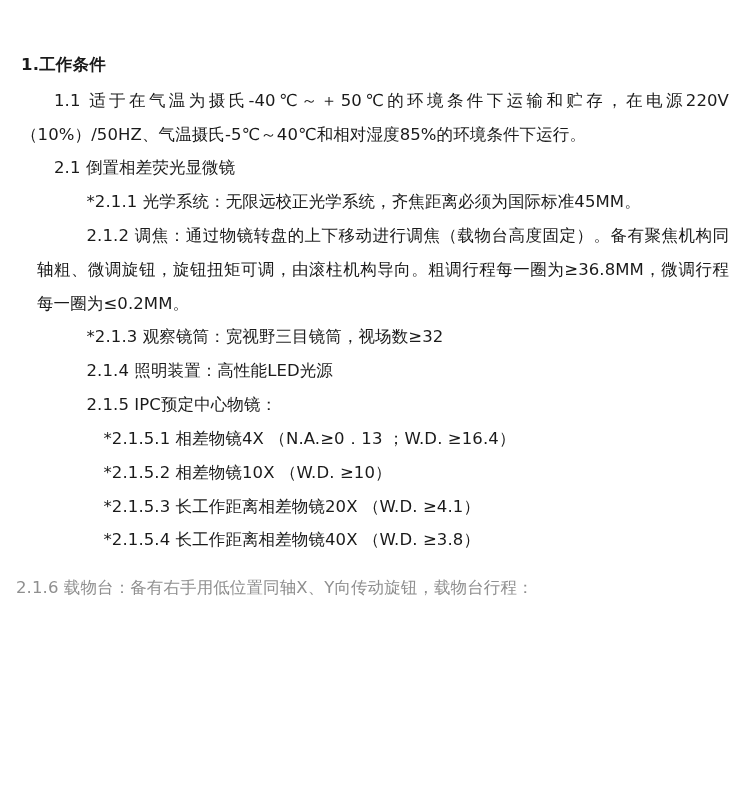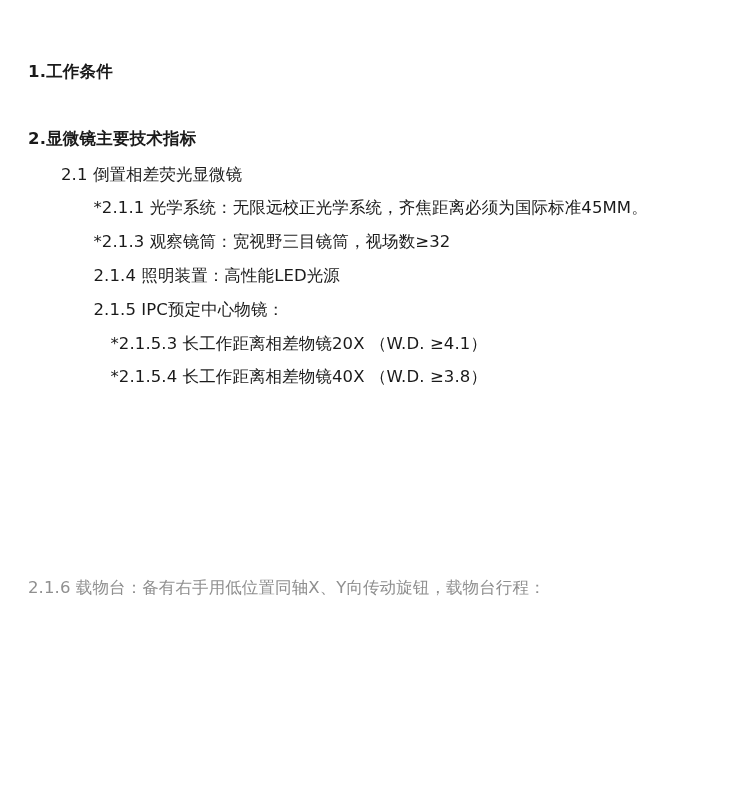--- a/index.html
+++ b/index.html
@@ -11,21 +11,21 @@
     width: 750px;
     height: 793px;
     font-family: "DejaVu Sans", "Liberation Sans", sans-serif;
     color: #1a1a1a;
     overflow: hidden;
   }
   .page {
     position: relative;
     width: 750px;
     height: 597px;
-    padding: 16px;
+    padding: 9px;
     box-sizing: border-box;
   }
   .doc {
     padding: 44px 12px 0 12px;
   }
   .h1 {
     font-size: 16.5px;
     font-weight: bold;
     line-height: 1.5;
     margin: 0 0 6px 0;
@@ -44,43 +44,46 @@
   }
   .ind1 { text-indent: 2em; }
   .ind2 { text-indent: 3em; margin-left: 16px; }
   .ind3 { text-indent: 5em; }
   .noind { text-indent: 0; }
   .cut {
     color: #8f8f8f;
   }
   .clipbox {
     position: absolute;
-    left: 16px;
+    left: 4px;
     right: 0;
     bottom: 0;
     height: 26px;
     overflow: hidden;
   }
 </style>
 </head>
 <body>
 
 <div class="page">
   <div class="doc">
 
     <h1 class="h1">1.工作条件</h1>
 
+    <p class="ind1">1.1 适于在气温为摄氏-40℃～＋50℃的环境条件下运输和贮存，在电源220V（10%）/50HZ、气温摄氏-5℃～40℃和相对湿度85%的环境条件下运行。</p>
 
-    <h1 class="h1 second">2.显微镜主要技术指标</h1>
 
     <p class="ind1">2.1 倒置相差荧光显微镜</p>
     <p class="ind2">*2.1.1 光学系统：无限远校正光学系统，齐焦距离必须为国际标准45MM。</p>
+    <p class="ind2">2.1.2 调焦：通过物镜转盘的上下移动进行调焦（载物台高度固定）。备有聚焦机构同轴粗、微调旋钮，旋钮扭矩可调，由滚柱机构导向。粗调行程每一圈为≥36.8MM，微调行程每一圈为≤0.2MM。</p>
     <p class="ind2">*2.1.3 观察镜筒：宽视野三目镜筒，视场数≥32</p>
     <p class="ind2">2.1.4 照明装置：高性能LED光源</p>
     <p class="ind2">2.1.5 IPC预定中心物镜：</p>
+    <p class="ind3">*2.1.5.1 相差物镜4X （N.A.≥0．13 ；W.D. ≥16.4）</p>
+    <p class="ind3">*2.1.5.2 相差物镜10X （W.D. ≥10）</p>
     <p class="ind3">*2.1.5.3 长工作距离相差物镜20X （W.D. ≥4.1）</p>
     <p class="ind3">*2.1.5.4 长工作距离相差物镜40X （W.D. ≥3.8）</p>
   </div>
 
   <div class="clipbox">
     <p class="noind cut" style="padding-left:12px;">2.1.6 载物台：备有右手用低位置同轴X、Y向传动旋钮，载物台行程：</p>
   </div>
 </div>
 
 </body></html>

